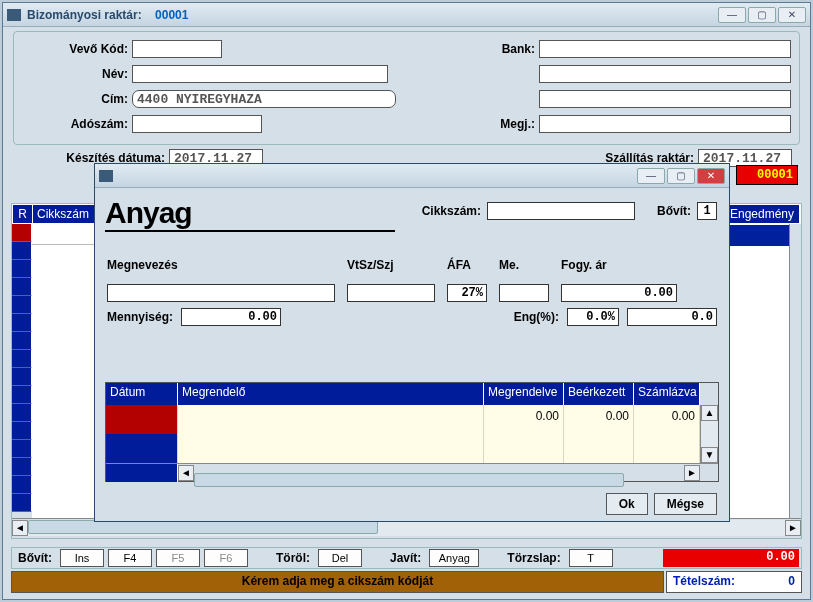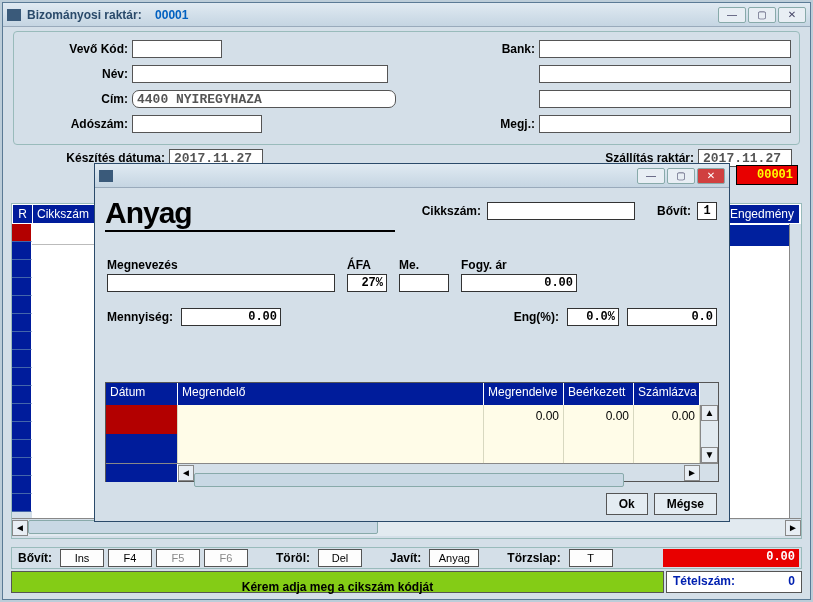--- a/index.html
+++ b/index.html
@@ -40,21 +40,21 @@
   
   .modal { position: absolute; top: 163px; left: 94px; width: 636px; height: 359px; background: #d4dfe8; border: 1px solid #2a4a6a; }
   .modal .titlebar { background: linear-gradient(#e0eaf2, #c5d5e2); }
   .modal-body { padding: 8px 10px; position: relative; height: calc(100% - 24px); }
   .modal-title { font-size: 30px; font-weight: bold; color: #000; font-family: Arial; border-bottom: 2px solid #000; display: inline-block; width: 290px; letter-spacing: -1px; }
   .top-right-fields { position: absolute; top: 14px; right: 12px; display: flex; align-items: center; gap: 6px; }
   .lbl { font-weight: bold; color: #000; }
   .input2 { background: #fff; border: 1px solid #333; height: 18px; padding: 1px 3px; font-family: 'Courier New', monospace; font-weight: bold; }
 
   .row2 { position: absolute; top: 70px; left: 12px; right: 12px; display: flex; align-items: flex-end; gap: 12px; }
-  .stack { display: flex; flex-direction: column; gap: 2px; }
+  .stack { display: flex; flex-direction: column; gap: 12px; }
   .stack .lbl { font-size: 12px; }
   .row3 { position: absolute; top: 120px; left: 12px; right: 12px; display: flex; align-items: center; gap: 8px; }
   .right-align { text-align: right; }
 
   .modal-grid { position: absolute; left: 10px; right: 10px; top: 194px; height: 100px; border: 1px solid #555; background: #fffce8; }
   .mg-head { display: flex; background: #001c9b; color: #fff; height: 22px; }
   .mg-head div { border-right: 1px solid #fff; padding: 2px 4px; overflow: hidden; white-space: nowrap; }
   .mg-body { height: 58px; overflow: hidden; display: flex; }
   .mg-body-rows { flex: 1; }
   .mg-row { display: flex; height: 29px; }
@@ -72,21 +72,21 @@
   .modal-buttons { position: absolute; right: 12px; bottom: 6px; display: flex; gap: 6px; }
   .btn { background: #e4ecf2; border: 1px solid #555; padding: 2px 12px; height: 22px; font-weight: bold; font-size: 12px; }
 
   .bottom-bar { position: absolute; left: 8px; right: 8px; bottom: 30px; height: 22px; background: #d4dfe8; border: 1px solid #9bb; display: flex; align-items: center; padding: 0 2px; gap: 4px; }
   .bottom-bar .blabel { font-weight: bold; padding: 0 4px; }
   .bbtn { background: #fdfdfd; border: 1px solid #555; padding: 1px 0; height: 18px; width: 44px; font-size: 11px; text-align: center; }
   .bbtn.gray { color: #888; }
   .red-total { margin-left: auto; background: #e80000; color: #fff; font-weight: bold; height: 18px; width: 136px; text-align: right; padding: 1px 4px; font-family: 'Courier New', monospace; }
 
   .status-bar { position: absolute; left: 8px; right: 8px; bottom: 6px; height: 22px; display: flex; }
-  .status-msg { flex: 1; background: #84cc16; border: 1px solid #555; text-align: center; padding: 8px; font-weight: bold; }
+  .status-msg { flex: 1; background: #a16207; border: 1px solid #555; text-align: center; padding: 2px; font-weight: bold; }
   .status-count { width: 136px; background: #fff; border: 1px solid #555; color: #0020b0; font-weight: bold; display: flex; justify-content: space-between; padding: 2px 6px; margin-left: 2px; }
 </style>
 </head>
 <body>
 
 <div class="main-window">
   <div class="titlebar">
     <div class="titlebar-icon"></div>
     <div class="titlebar-text">
       <span>Bizományosi raktár:</span>
@@ -224,20 +224,24 @@
       <input class="input2" style="width: 148px;" value="">
       <span style="width:10px"></span>
       <span class="lbl">Bővít:</span>
       <input class="input2 right-align" style="width: 20px; text-align: center;" value="1">
     </div>
 
     <div class="row2">
       <div class="stack" style="width:228px">
         <span class="lbl">Megnevezés</span>
         <input class="input2" style="width: 228px;" value="">
+      </div>
+      <div class="stack" style="width:88px">
+        <span class="lbl">VtSz/Szj</span>
+        <input class="input2" style="width: 88px;" value="">
       </div>
       <div class="stack" style="width:40px">
         <span class="lbl" style="">ÁFA</span>
         <input class="input2 right-align" style="width: 40px; text-align: right;" value="27%">
       </div>
       <div class="stack" style="width:50px">
         <span class="lbl">Me.</span>
         <input class="input2" style="width: 50px;" value="">
       </div>
       <div class="stack" style="flex:1;align-items:flex-start">

